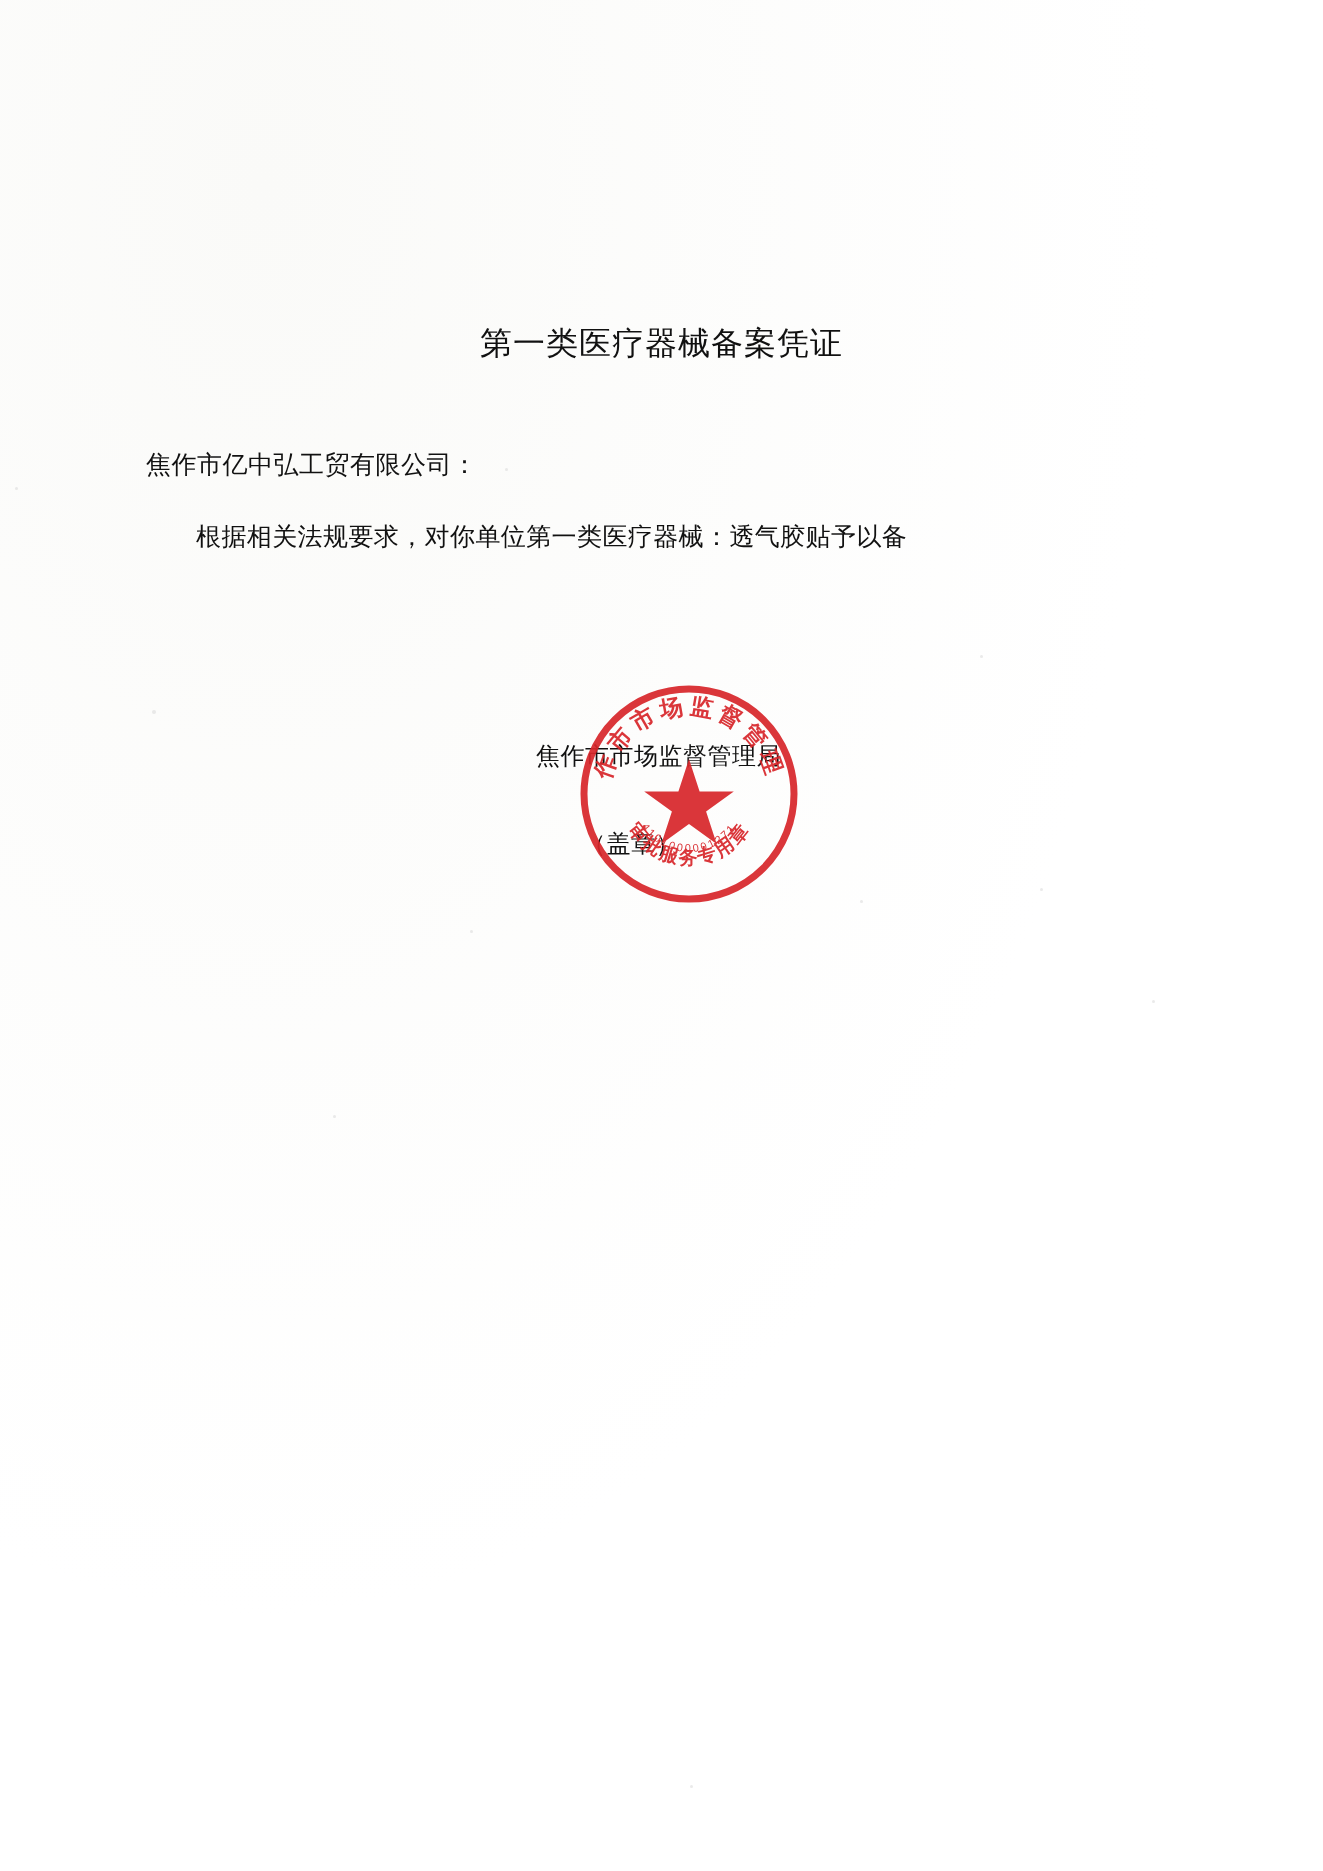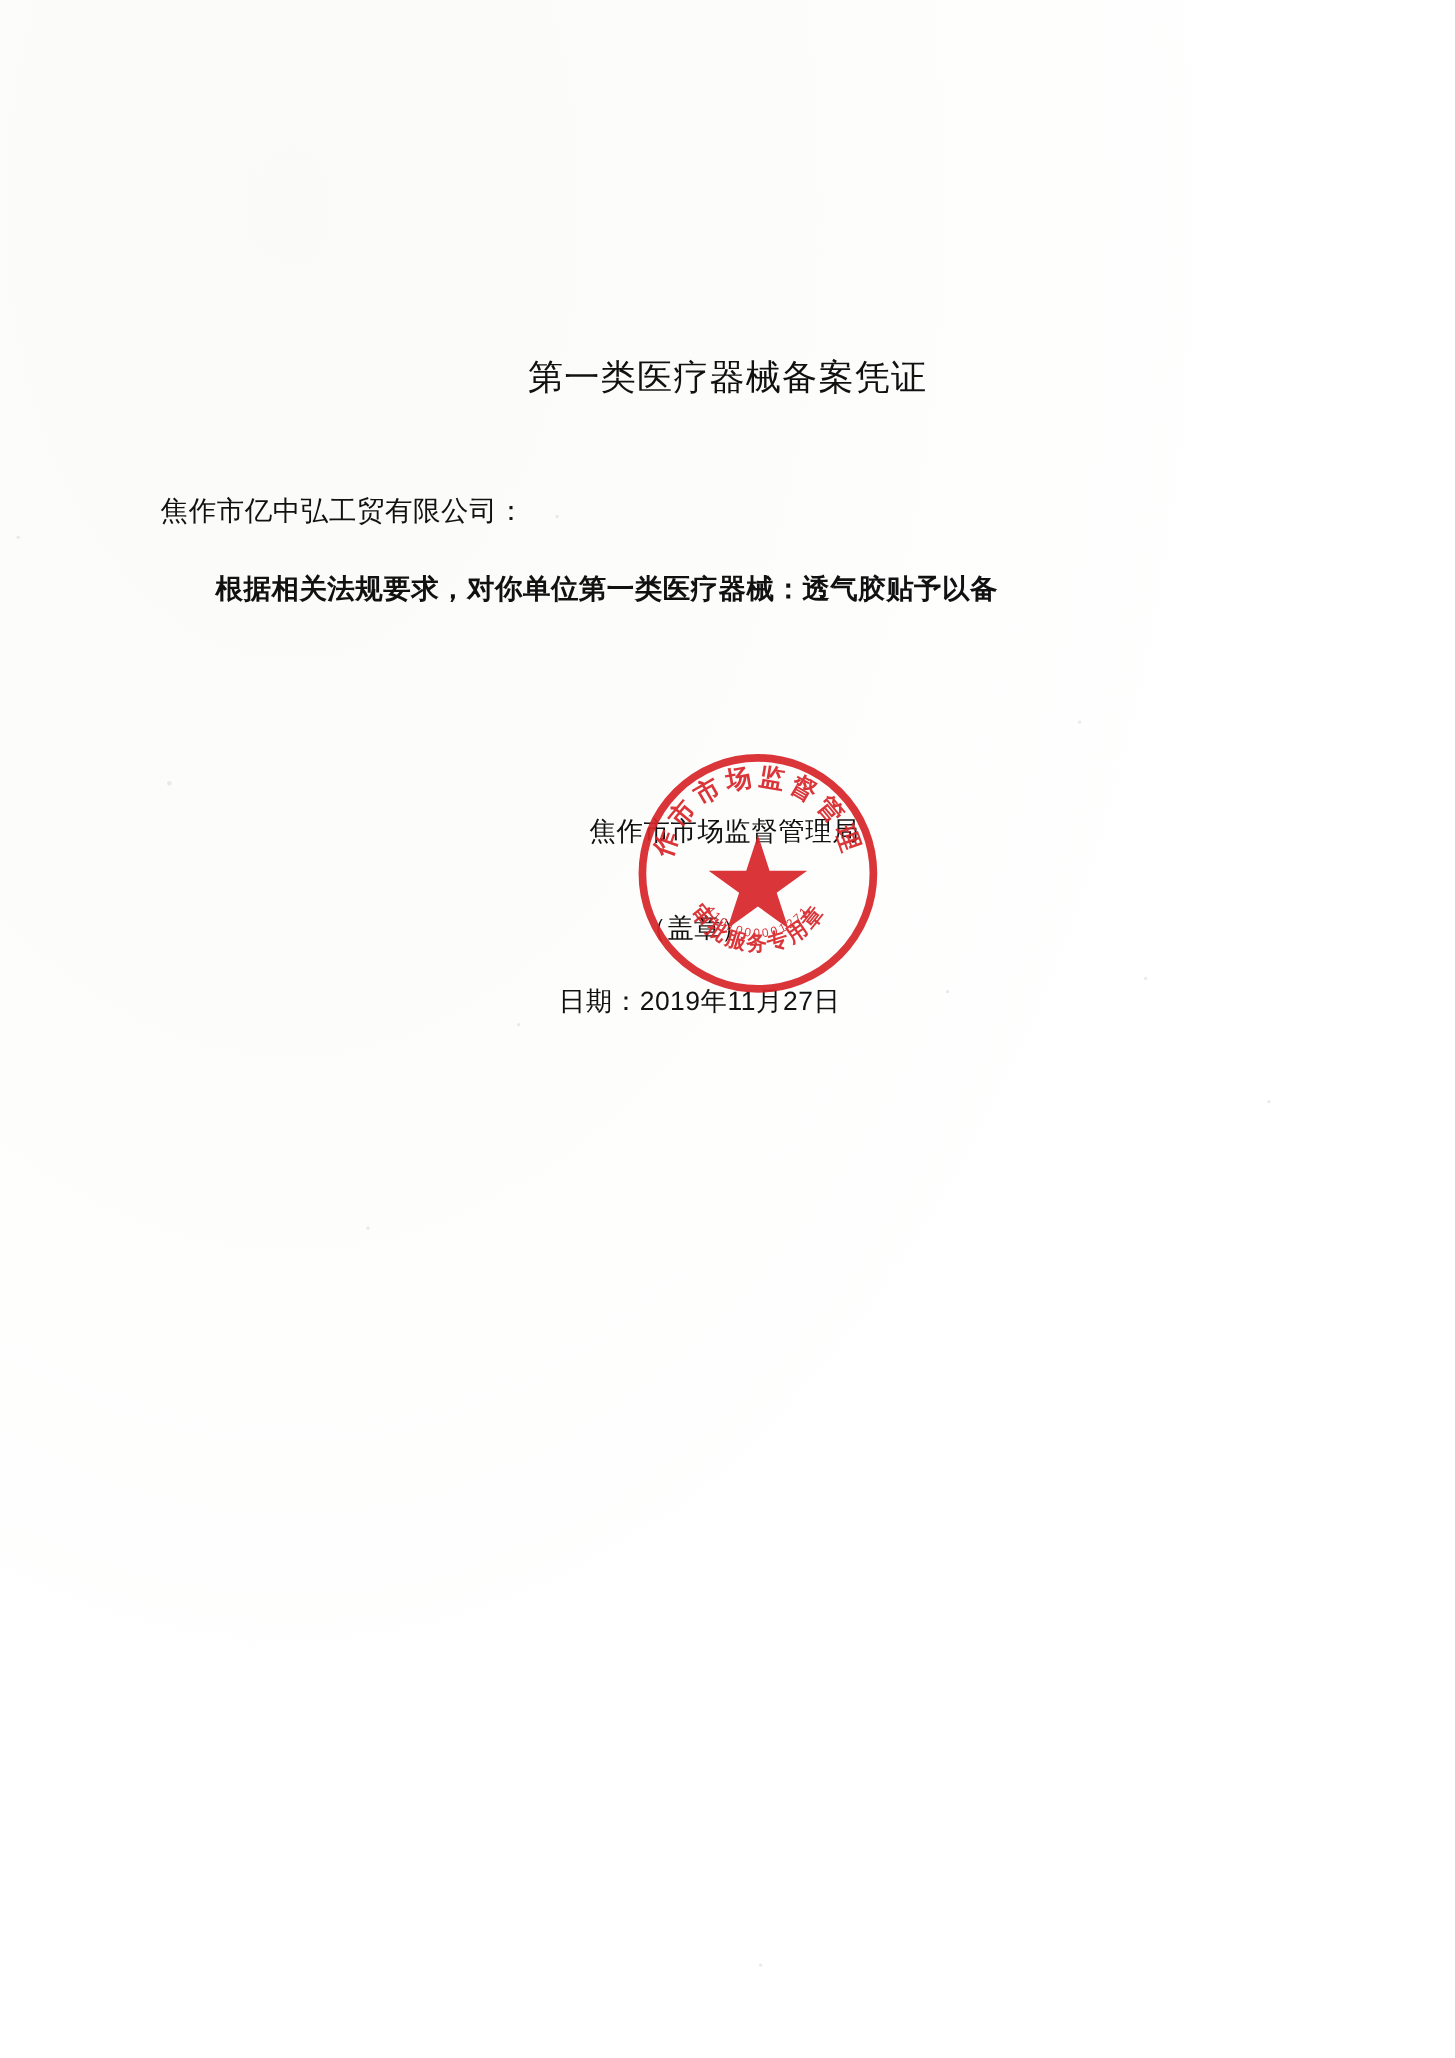--- a/index.html
+++ b/index.html
@@ -62,21 +62,20 @@
     top: 512px;
     left: 146px;
     width: 1000px;
     font-size: 25px;
     line-height: 48px;
     letter-spacing: .4px;
     color: #111;
   }
   .body-text p {
     margin: 0;
-    font-weight: bold;
   }
   .body-text .indent {
     text-indent: 50px;
   }
 
   .signature-block {
     position: absolute;
     top: 740px;
     left: 500px;
     width: 420px;
@@ -133,21 +132,20 @@
 
   <div class="addressee">焦作市亿中弘工贸有限公司：</div>
 
   <div class="body-text">
     <p class="indent">根据相关法规要求，对你单位第一类医疗器械：透气胶贴予以备</p>
   </div>
 
   <div class="signature-block">
     <div class="sig-org">焦作市市场监督管理局</div>
     <div class="sig-seal-note">（盖章）</div>
-    <div class="sig-date">日期：2019年11月27日</div>
   </div>
 
   <div class="seal">
     <svg width="222" height="222" viewBox="0 0 222 222" xmlns="http://www.w3.org/2000/svg">
       <defs>
         <path id="arcTop" d="M 31,111 A 80,80 0 0 1 191,111" fill="none"></path>
         <path id="arcBottom" d="M 41,111 A 70,70 0 0 0 181,111" fill="none"></path>
         <path id="arcCode" d="M 53,111 A 58,58 0 0 0 169,111" fill="none"></path>
       </defs>
 

